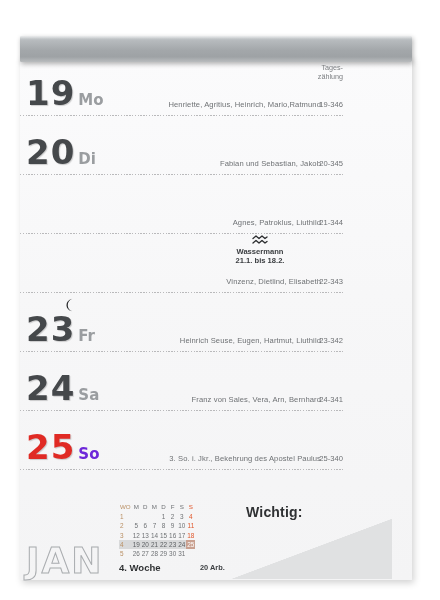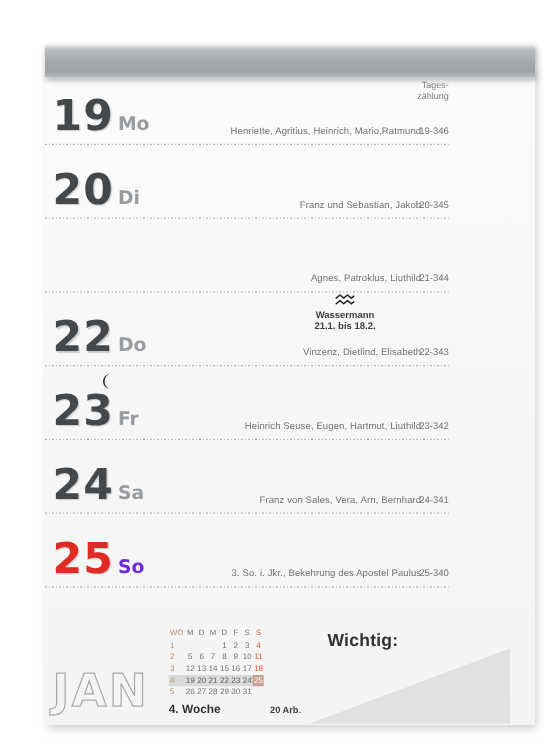--- a/index.html
+++ b/index.html
@@ -6,21 +6,20 @@
   html, body {
     width: 440px; height: 600px;
     background: #ffffff;
     font-family: "Liberation Sans", sans-serif;
     overflow: hidden;
   }
   #page {
     position: relative;
     width: 357px; height: 600px;
     background: #ffffff;
-    margin-left: 16px;
   }
 
   
   .sheet {
     position: absolute;
     left: 20px; top: 57px;
     width: 392px; height: 523px;
     background: linear-gradient(180deg,#fbfbfc 0%,#f7f7f8 45%,#f4f4f5 100%);
     box-shadow: 2px 3px 7px rgba(0,0,0,.18);
   }
@@ -125,21 +124,21 @@
     width:14px; height:16px;
     color:#1f2123;
     font-size:16px;
     line-height:14px;
   }
 
   
   .footer { position:absolute; left:0; right:0; top:492px; bottom:0; }
 
   .jan {
-    position:absolute; left:26px; top:44px;
+    position:absolute; left:26px; top:51px;
     font-family:"DejaVu Sans","Liberation Sans",sans-serif;
     font-size:36px; font-weight:700; letter-spacing:2px;
     color:transparent;
     -webkit-text-stroke: 1px #a9acaf;
     line-height:1;
   }
 
   
   .mini {
     position:absolute; left:119px; top:11px;
@@ -202,42 +201,39 @@
     </div>
     <div class="names">Henriette, Agritius, Heinrich, Mario,Ratmund</div>
     <div class="daycount">19-346</div>
     <div class="rule"></div>
   </div>
 
   <div class="day-row" style="top:116px;">
     <div class="daynum">
       <span class="n1">20</span><span class="dayabbr">Di</span>
     </div>
-    <div class="names">Franz und Sebastian, Jakob</div>
+    <div class="names">Fabian und Sebastian, Jakob</div>
     <div class="daycount">20-345</div>
     <div class="rule"></div>
   </div>
 
   <div class="day-row" style="top:175px;">
     <div class="names">Agnes, Patroklus, Liuthild</div>
     <div class="daycount">21-344</div>
     <div class="rule"></div>
   </div>
 
   <div class="day-row" style="top:234px;">
     <div class="zodiac">
       <svg class="zodiac-sym" width="16" height="11" viewBox="0 0 32 22">
         <path d="M2 7 L8 2 L14 7 L20 2 L26 7 L30 4" fill="none" stroke="#2a2c2e" stroke-width="2.6" stroke-linecap="round" stroke-linejoin="round"></path>
         <path d="M2 16 L8 11 L14 16 L20 11 L26 16 L30 13" fill="none" stroke="#2a2c2e" stroke-width="2.6" stroke-linecap="round" stroke-linejoin="round"></path>
       </svg>
       <span class="zodiac-name">Wassermann</span>
       <span class="zodiac-range">21.1. bis 18.2.</span>
-    </div>
-    <div class="daynum">
-      <span class="n1">22</span><span class="dayabbr">Do</span>
     </div>
     <div class="names">Vinzenz, Dietlind, Elisabeth</div>
     <div class="daycount">22-343</div>
     <div class="rule"></div>
   </div>
 
   <div class="day-row" style="top:293px;">
     <svg class="moon" viewBox="0 0 20 22">
       <path d="M14.5 2.2 C9.2 3.6 6.4 7.2 6.4 11.2 C6.4 15.2 9.2 18.6 14.5 19.9 C10.0 18.1 8.2 14.9 8.2 11.2 C8.2 7.5 10.0 4.1 14.5 2.2 Z" fill="#1f2123"></path>
     </svg>

